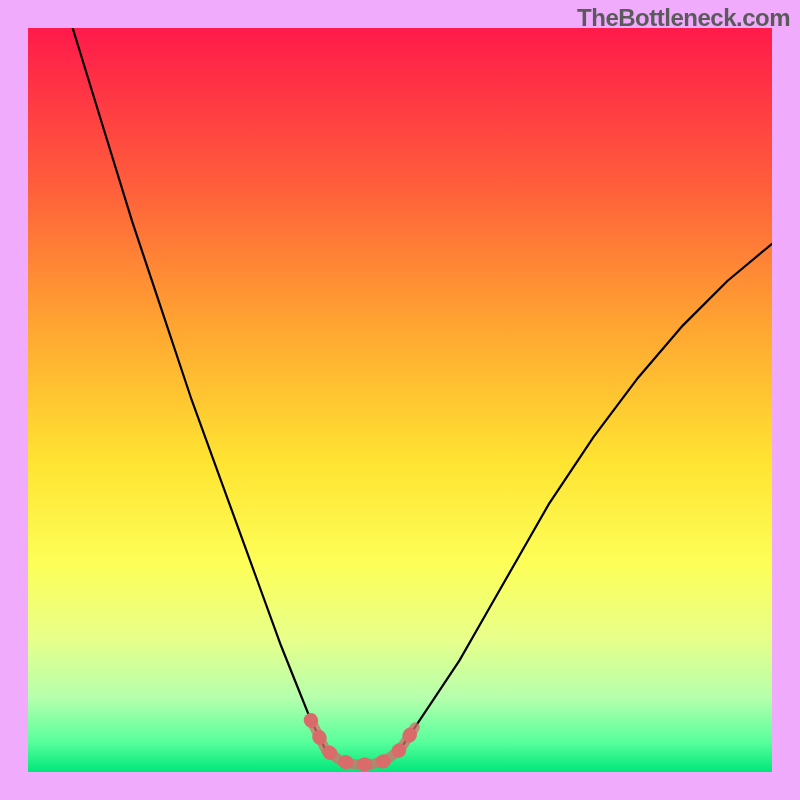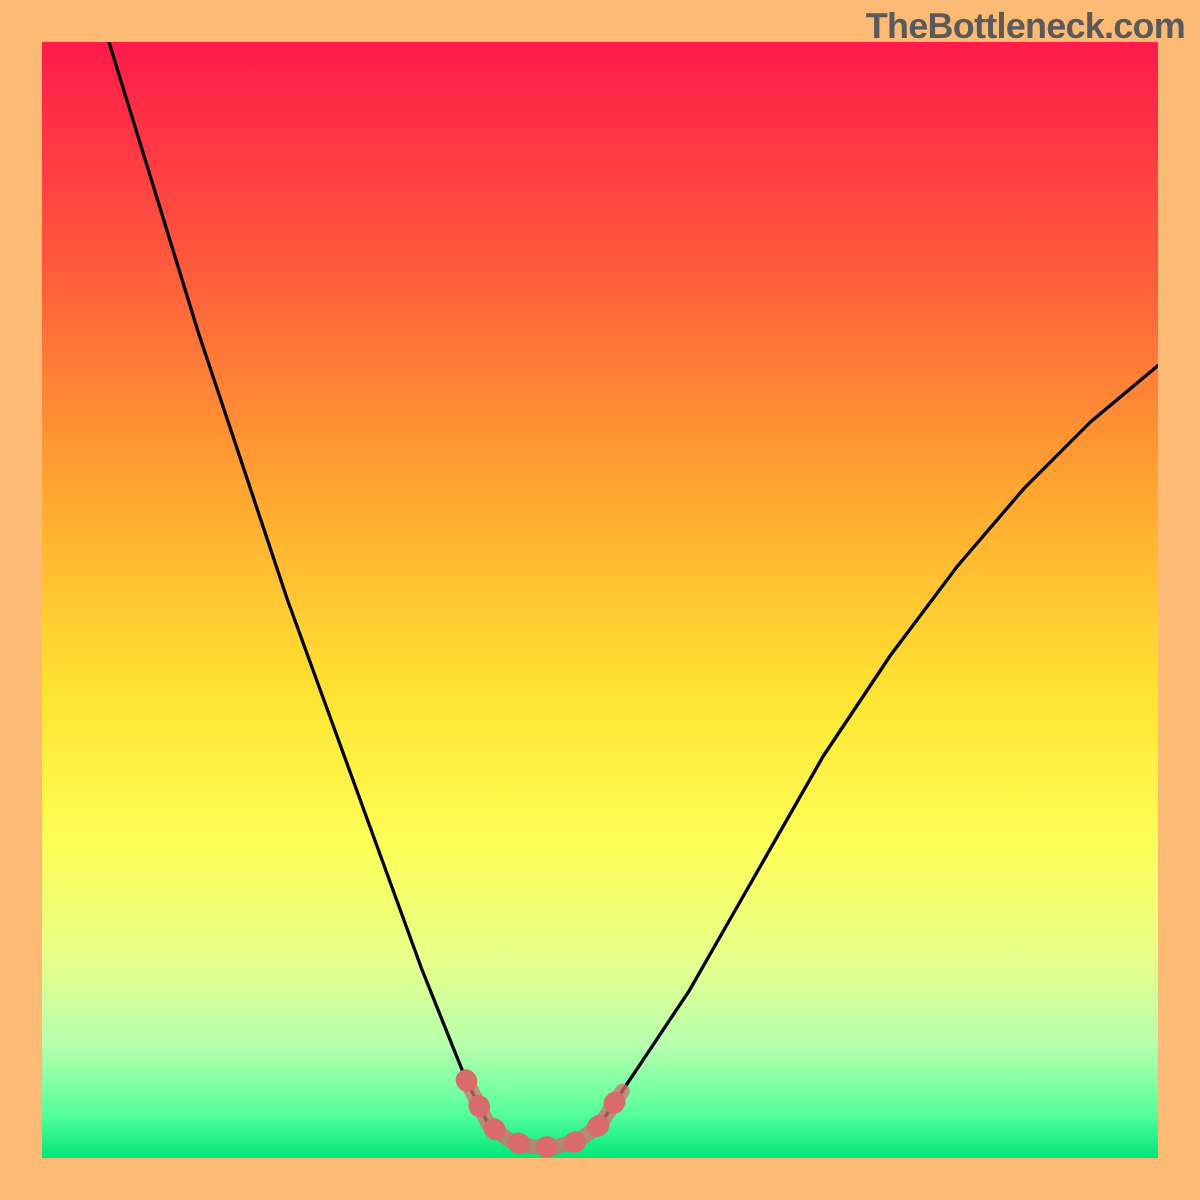--- a/index.html
+++ b/index.html
@@ -10,21 +10,21 @@
     overflow: hidden;
     background: #000;
     font-family: Arial, Helvetica, sans-serif;
   }
   .frame {
     position: absolute;
     left: 0;
     top: 0;
     width: 800px;
     height: 800px;
-    background: #fdba74;
+    background: #f0abfc;
   }
   .plot {
     position: absolute;
     left: 28px;
     top: 28px;
     width: 744px;
     height: 744px;
     overflow: hidden;
   }
   .watermark {

